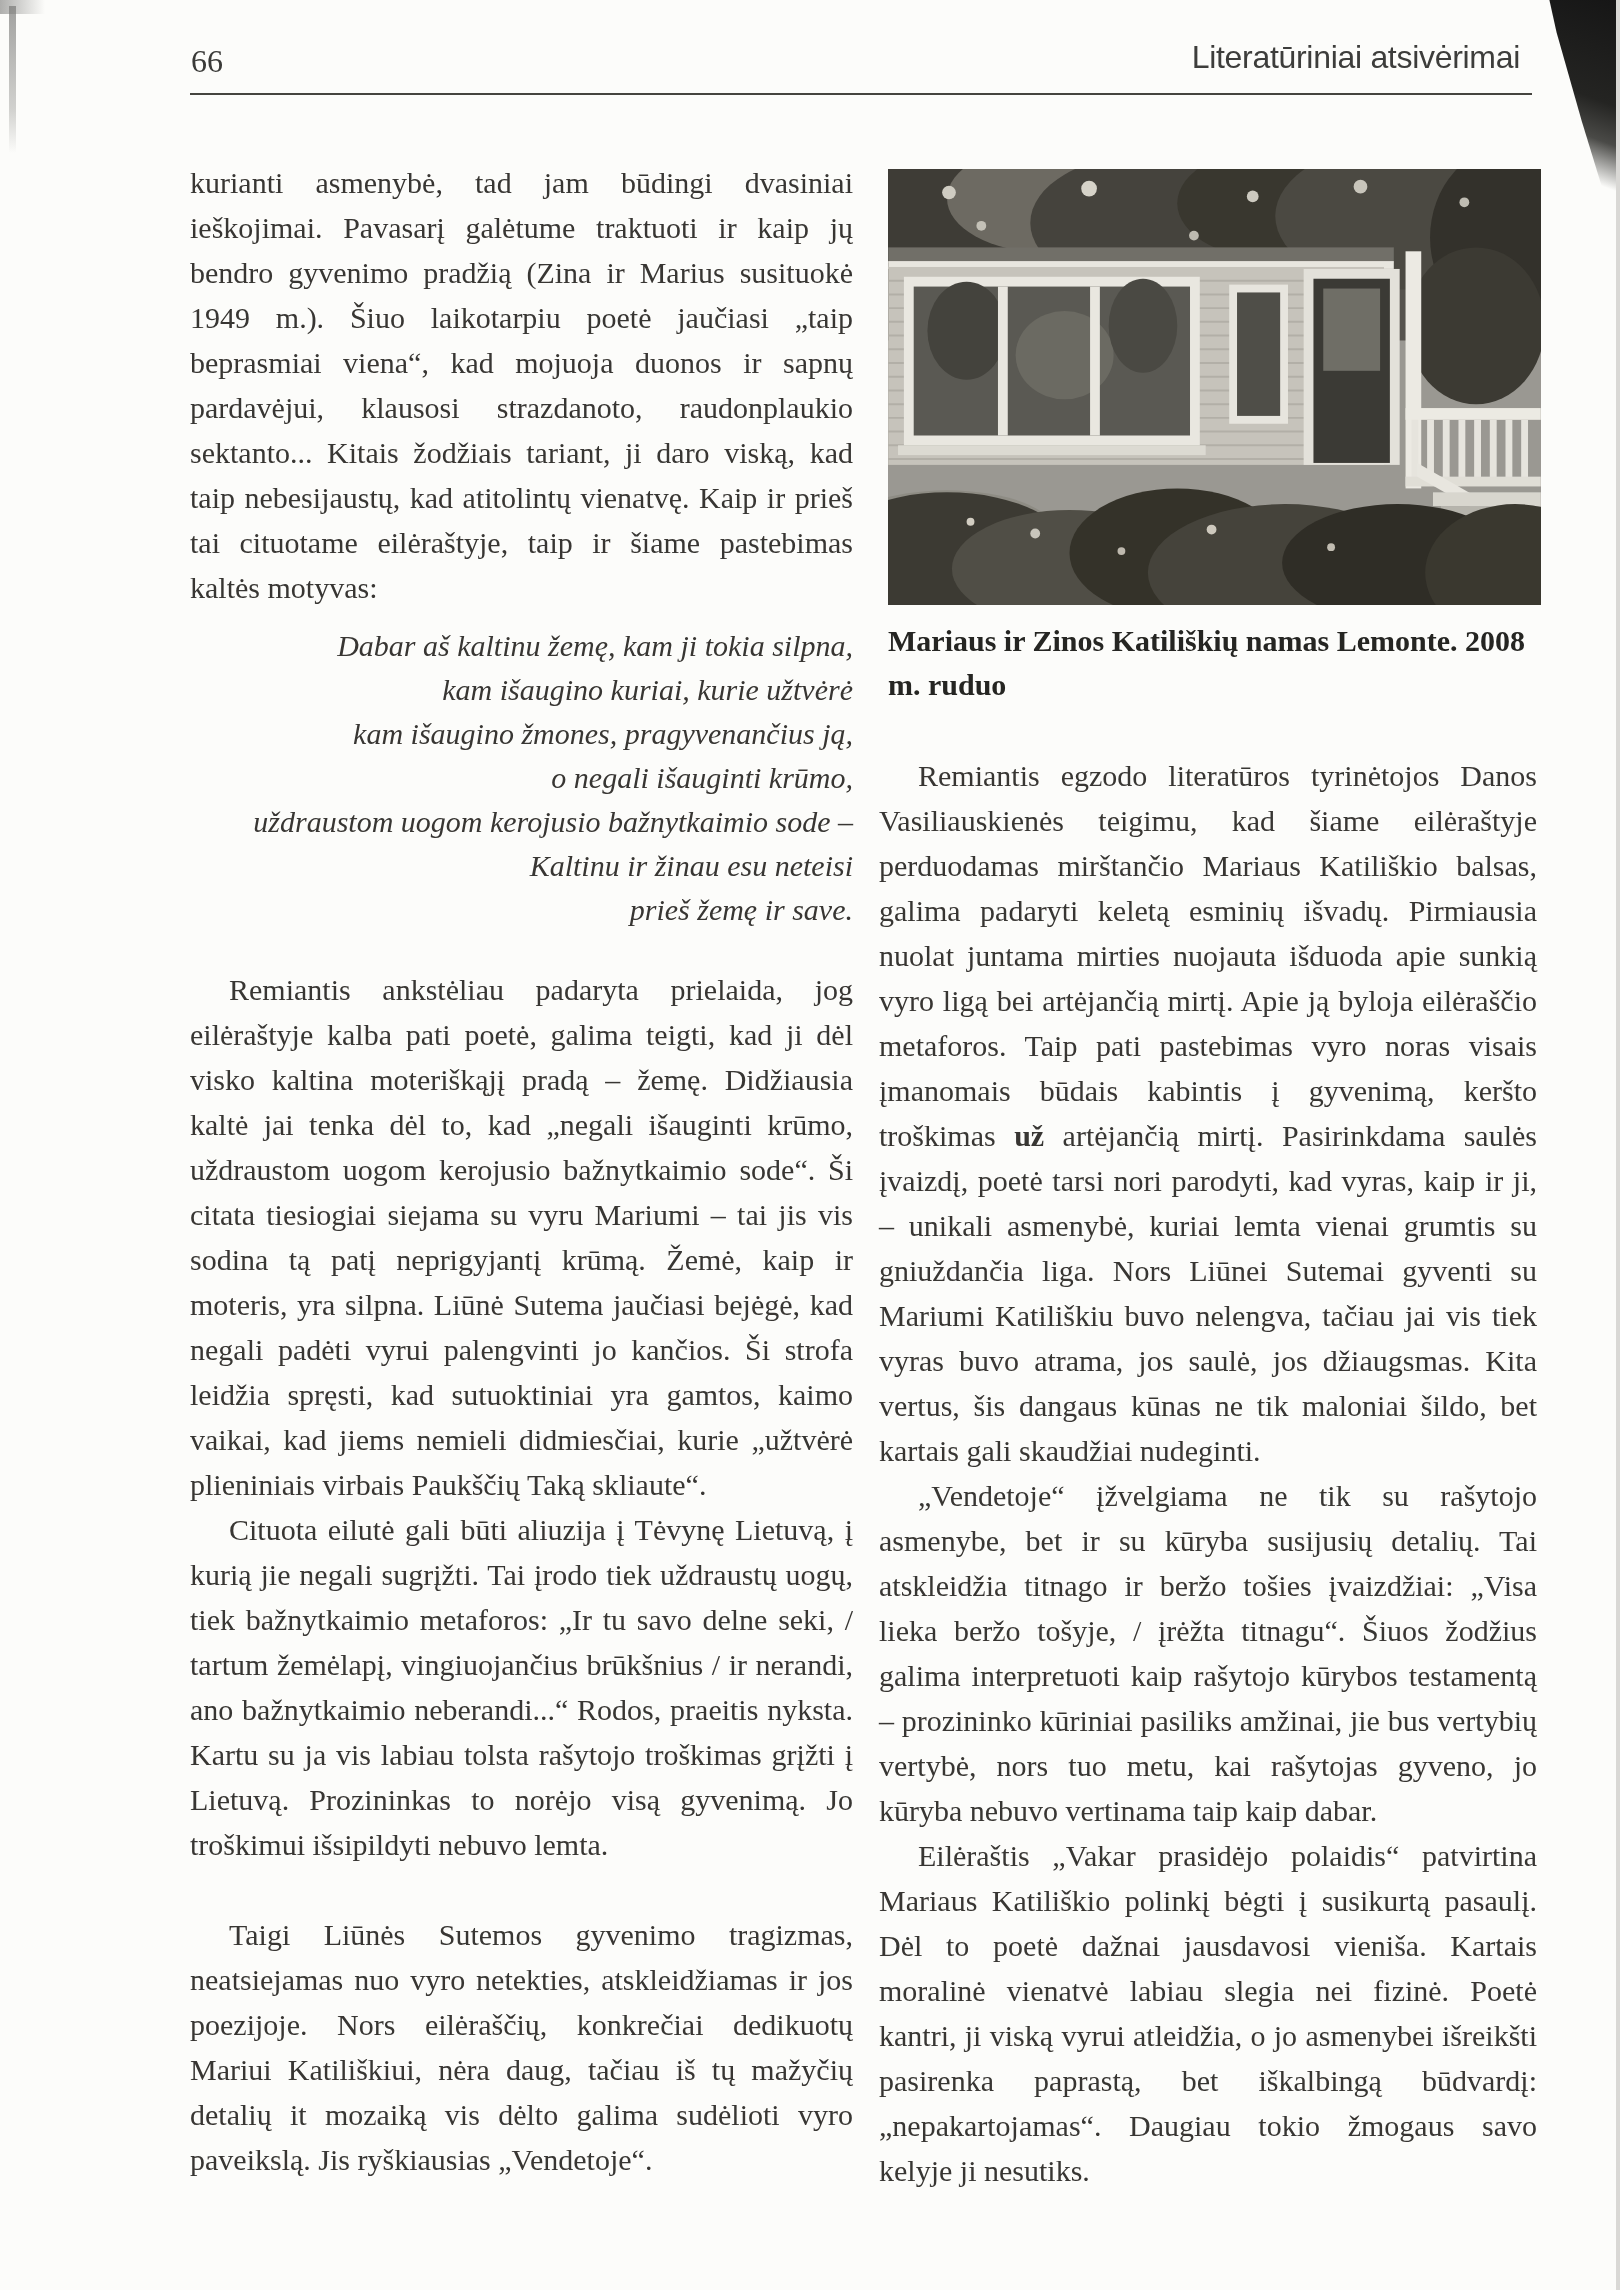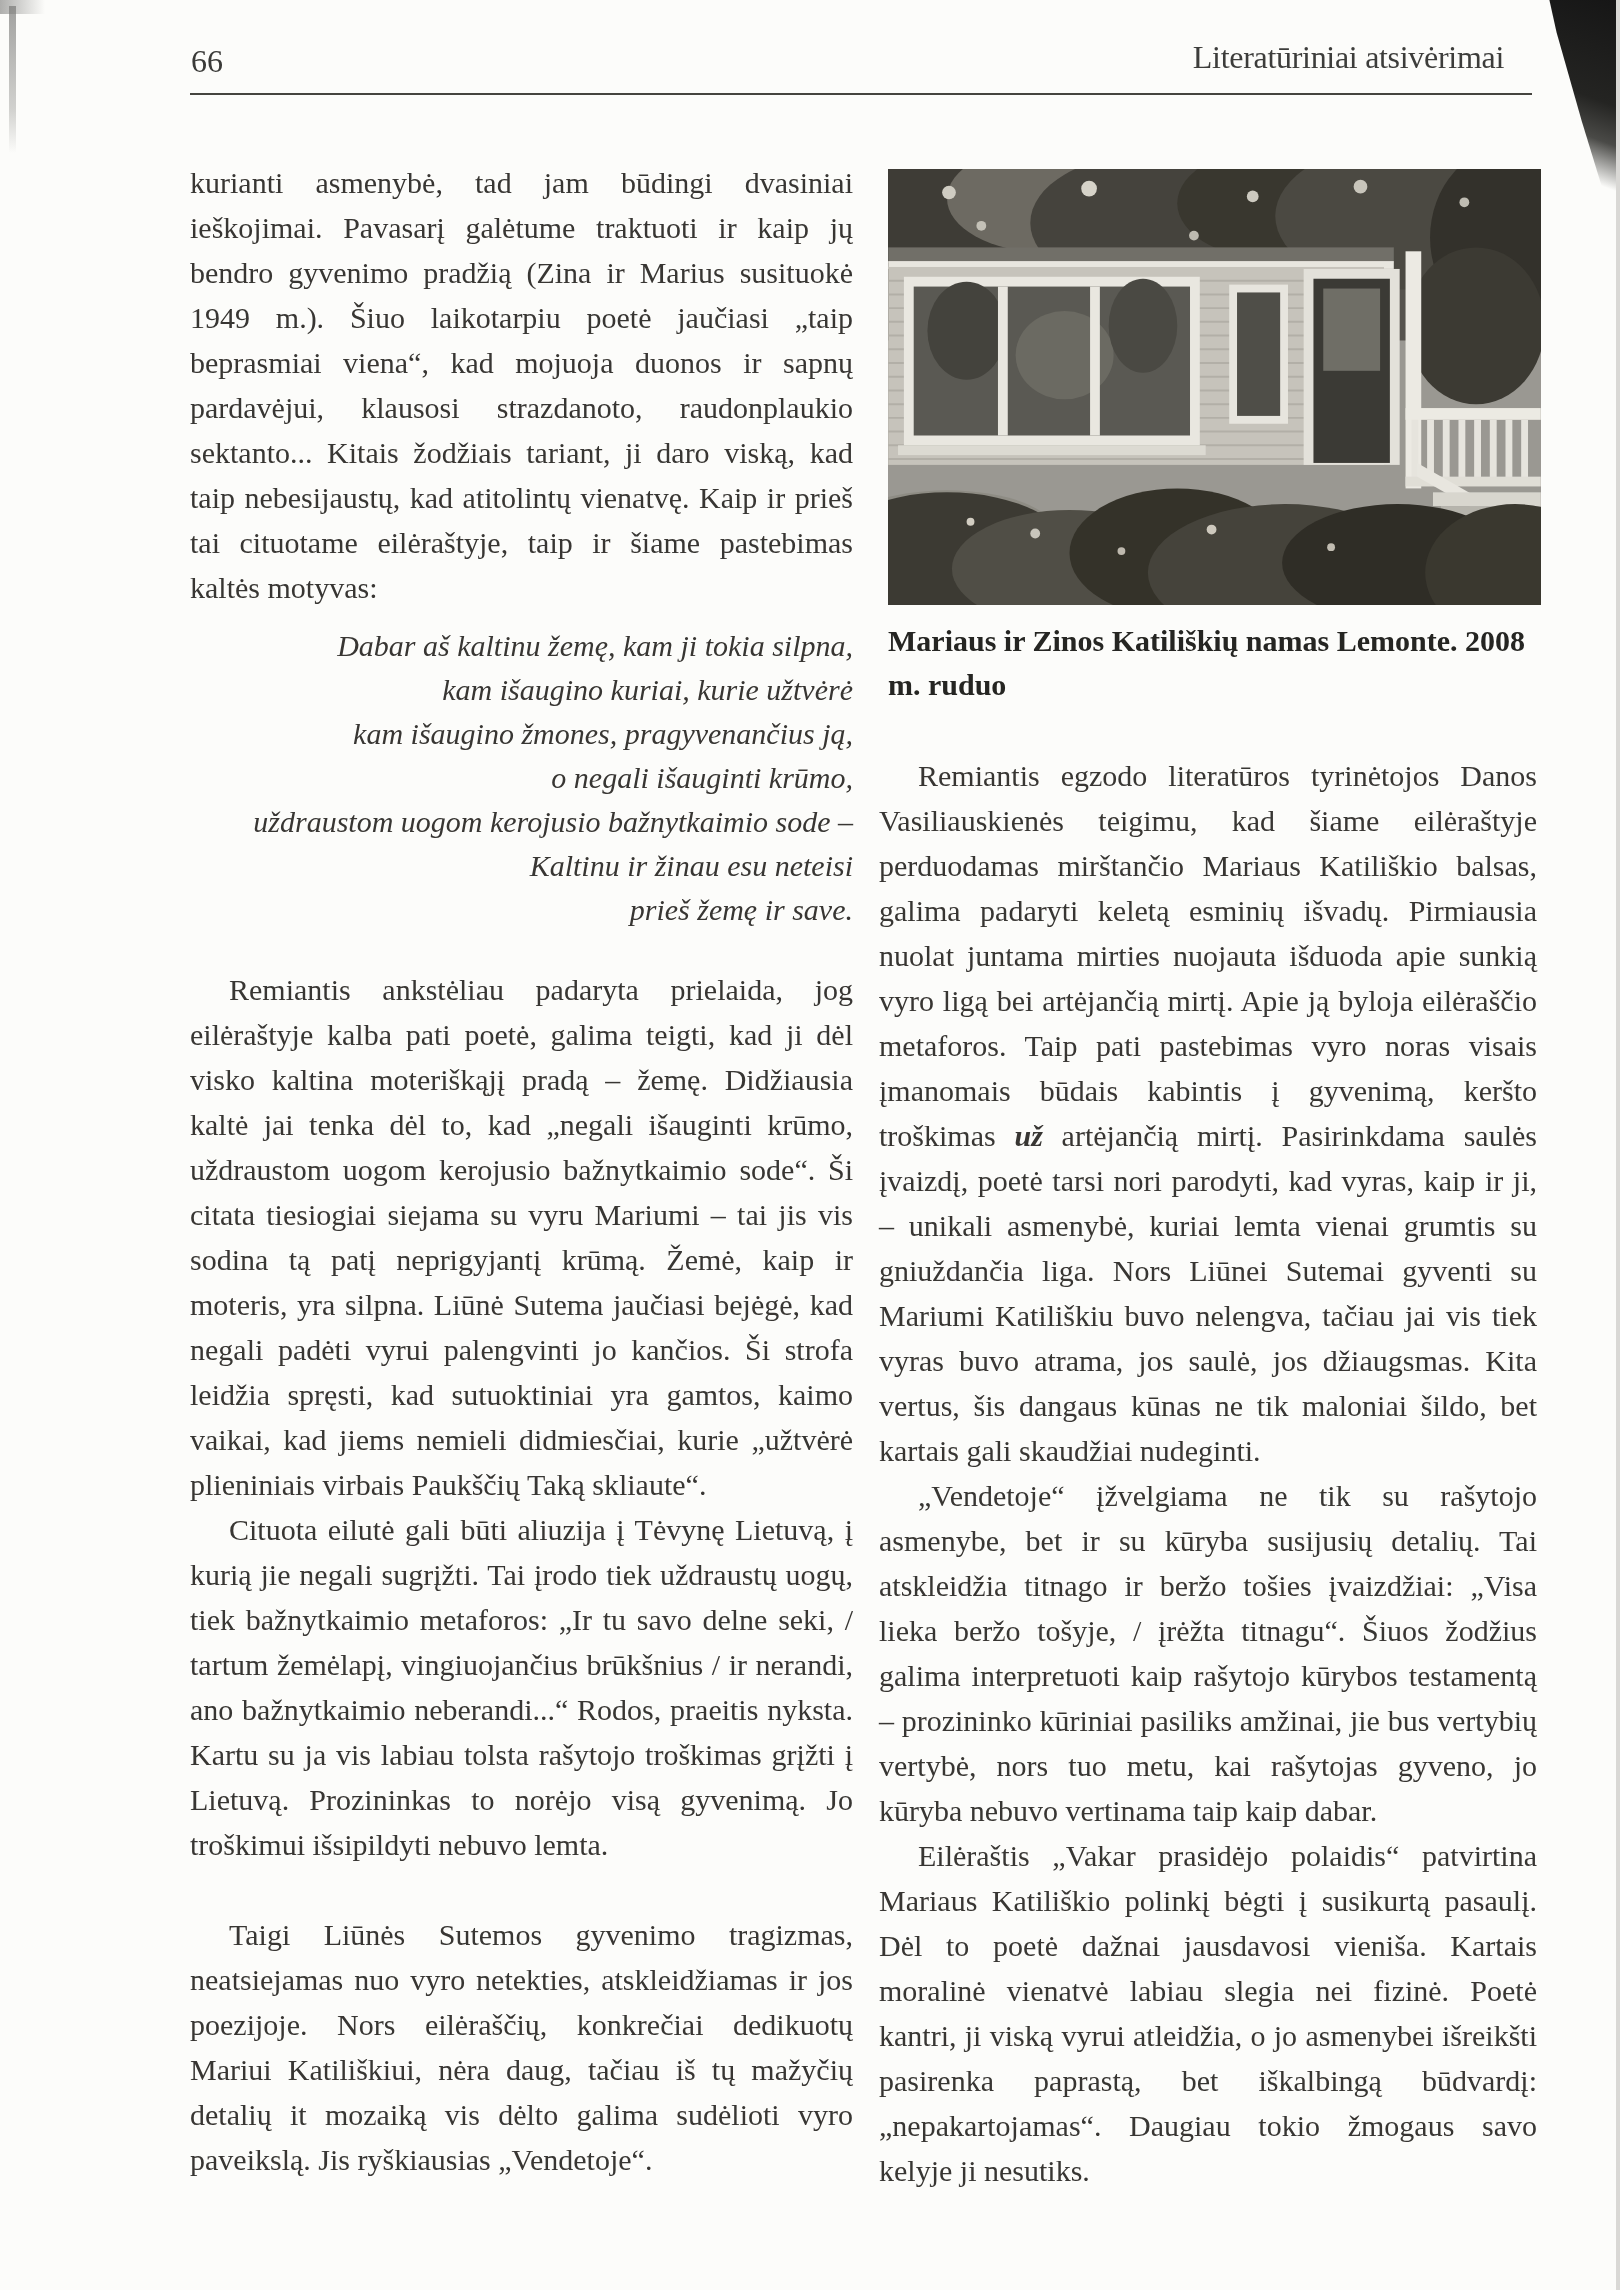--- a/index.html
+++ b/index.html
@@ -10,22 +10,22 @@
     overflow:hidden;
     font-family:"Liberation Serif","DejaVu Serif",serif;
     color:#383633;
   }
   
   .page-number{
     position:absolute;left:191px;top:43px;
     font-size:32px;color:#3a3a38;
   }
   .running-title{
-    position:absolute;right:112px;top:39px;
-    font-family:Liberation Serif, serif;
+    position:absolute;right:96px;top:39px;
+    font-family:Liberation Sans, sans-serif;
     font-size:32px;color:#3d3d3b;letter-spacing:-0.3px;
   }
   .header-rule{
     position:absolute;left:190px;top:93px;
     width:1342px;height:2px;background:#45443f;
   }
   
   .scan-edge-left{
     position:absolute;left:8.8px;top:5.9px;width:6.9px;height:147px;
     background:linear-gradient(to bottom,#8a8a88,#c6c6c3 70%,transparent);
@@ -61,21 +61,21 @@
     line-height:44px;
   }
   
   figure.photo{margin:0;padding:9px;}
   .photo-svg{display:block;width:653px;height:436px;background:#9a9892;}
   figcaption{
     font-weight:bold;font-size:30px;line-height:44px;
     margin-top:13.7px;color:#252522;text-align:left;
   }
   .right-text{margin-top:37px;}
-  .bold-run{font-weight:bold;font-style:italic;}
+  .bold-run{font-weight:bold;}
 </style>
 </head>
 <body>
 
 <div class="page">
 
   <div class="scan-edge-left"></div>
   <div class="scan-corner-topleft"></div>
   <div class="scan-corner-topright"></div>
 

